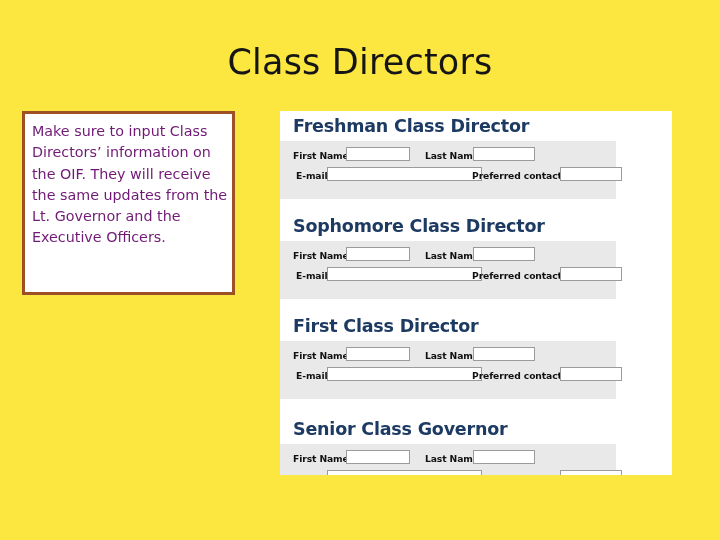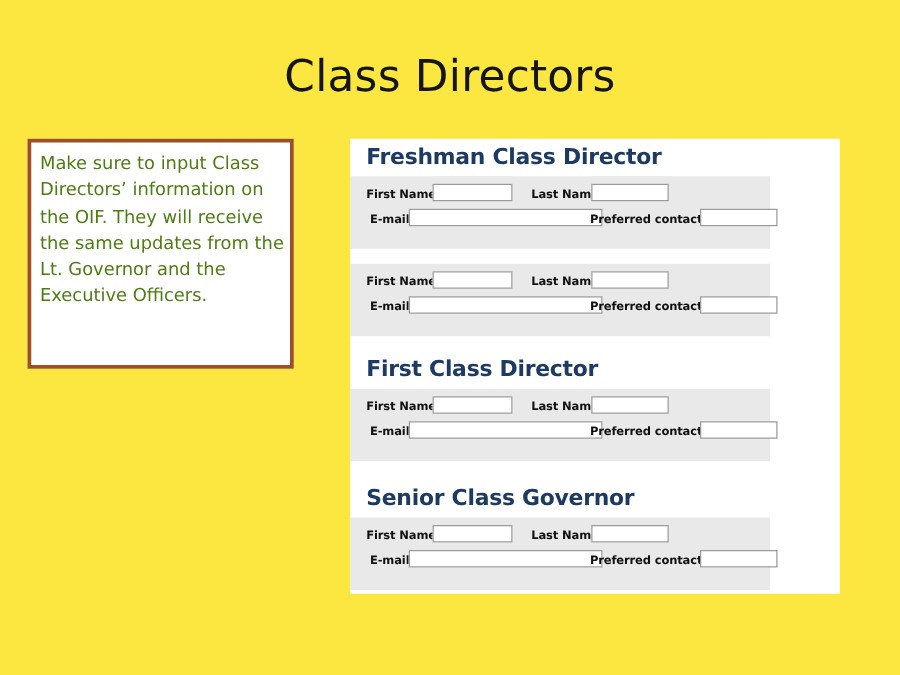--- a/index.html
+++ b/index.html
@@ -46,21 +46,21 @@
     box-sizing: border-box;
   }
   #callout-text {
     position: absolute;
     left: 7px;
     top: 7px;
     width: 200px;
     font-family: "DejaVu Sans", sans-serif;
     font-size: 14.3px;
     line-height: 21.3px;
-    color: #4d7c0f;
+    color: #701a75;
     font-weight: 400;
   }
 
   
   #form-panel {
     position: absolute;
     left: 280px;
     top: 111px;
     width: 392px;
     height: 364px;
@@ -157,20 +157,21 @@
           <span class="fld-label lbl-email">E-mail</span>
           <span class="fld-input in-email"></span>
           <span class="fld-label lbl-pref">Preferred contact #</span>
           <span class="fld-input in-pref"></span>
         </div>
       </div>
     </div>
     <div class="section-gap"></div>
 
     <div class="form-section">
+      <div class="section-heading">Sophomore Class Director</div>
       <div class="field-band">
         <div class="field-row">
           <span class="fld-label lbl-first">First Name</span>
           <span class="fld-input in-first"></span>
           <span class="fld-label lbl-last">Last Name</span>
           <span class="fld-input in-last"></span>
         </div>
         <div class="field-row">
           <span class="fld-label lbl-email">E-mail</span>
           <span class="fld-input in-email"></span>

